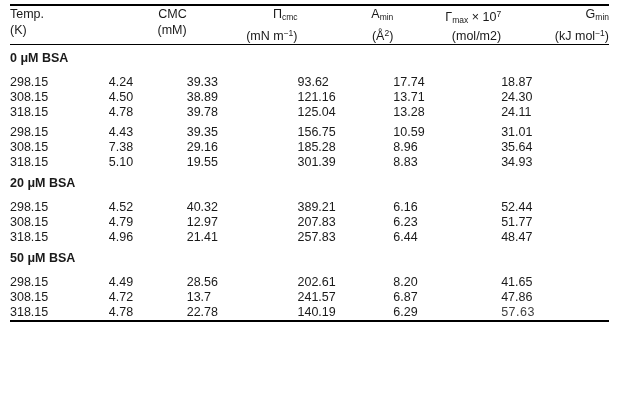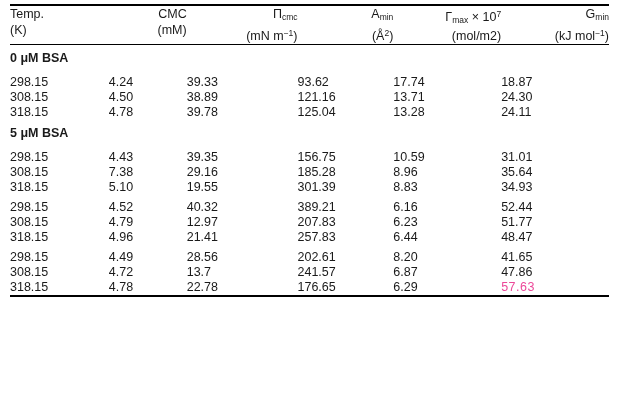--- a/index.html
+++ b/index.html
@@ -82,21 +82,21 @@
   sub {
     font-size: 8.5px;
     vertical-align: -0.25em;
   }
   sup {
     font-size: 8.5px;
     vertical-align: 0.45em;
   }
 
   .faded {
-    color: #ec4899;
+    color: #404040;
     letter-spacing: 0.5px;
   }
   .hdr-center { padding-left: 2px; text-align: right; }
 </style>
 </head>
 <body>
 
 <div class="sheet">
 
   <div class="rule-top"></div>
@@ -174,23 +174,20 @@
       </tr>
       <tr>
         <td>318.15</td>
         <td>4.78</td>
         <td>39.78</td>
         <td>125.04</td>
         <td>13.28</td>
         <td>24.11</td>
       </tr>
 
-      <tr class="group">
-        <td colspan="6">5 μM BSA</td>
-      </tr>
       <tr class="first-after-group">
         <td>298.15</td>
         <td>4.43</td>
         <td>39.35</td>
         <td>156.75</td>
         <td>10.59</td>
         <td>31.01</td>
       </tr>
       <tr>
         <td>308.15</td>
@@ -202,20 +199,23 @@
       </tr>
       <tr>
         <td>318.15</td>
         <td>5.10</td>
         <td>19.55</td>
         <td>301.39</td>
         <td>8.83</td>
         <td>34.93</td>
       </tr>
 
+      <tr class="group">
+        <td colspan="6">20 μM BSA</td>
+      </tr>
       <tr class="first-after-group">
         <td>298.15</td>
         <td>4.52</td>
         <td>40.32</td>
         <td>389.21</td>
         <td>6.16</td>
         <td>52.44</td>
       </tr>
       <tr>
         <td>308.15</td>
@@ -227,41 +227,44 @@
       </tr>
       <tr>
         <td>318.15</td>
         <td>4.96</td>
         <td>21.41</td>
         <td>257.83</td>
         <td>6.44</td>
         <td>48.47</td>
       </tr>
 
+      <tr class="group">
+        <td colspan="6">50 μM BSA</td>
+      </tr>
       <tr class="first-after-group">
         <td>298.15</td>
         <td>4.49</td>
         <td>28.56</td>
         <td>202.61</td>
         <td>8.20</td>
         <td>41.65</td>
       </tr>
       <tr>
         <td>308.15</td>
         <td>4.72</td>
         <td>13.7</td>
         <td>241.57</td>
         <td>6.87</td>
         <td>47.86</td>
       </tr>
       <tr>
         <td>318.15</td>
         <td>4.78</td>
         <td>22.78</td>
-        <td>176.65</td>
+        <td>140.19</td>
         <td>6.29</td>
         <td class="faded">57.63</td>
       </tr>
 
     </tbody>
   </table>
 
   <div class="rule-bottom"></div>
 
 </div>

